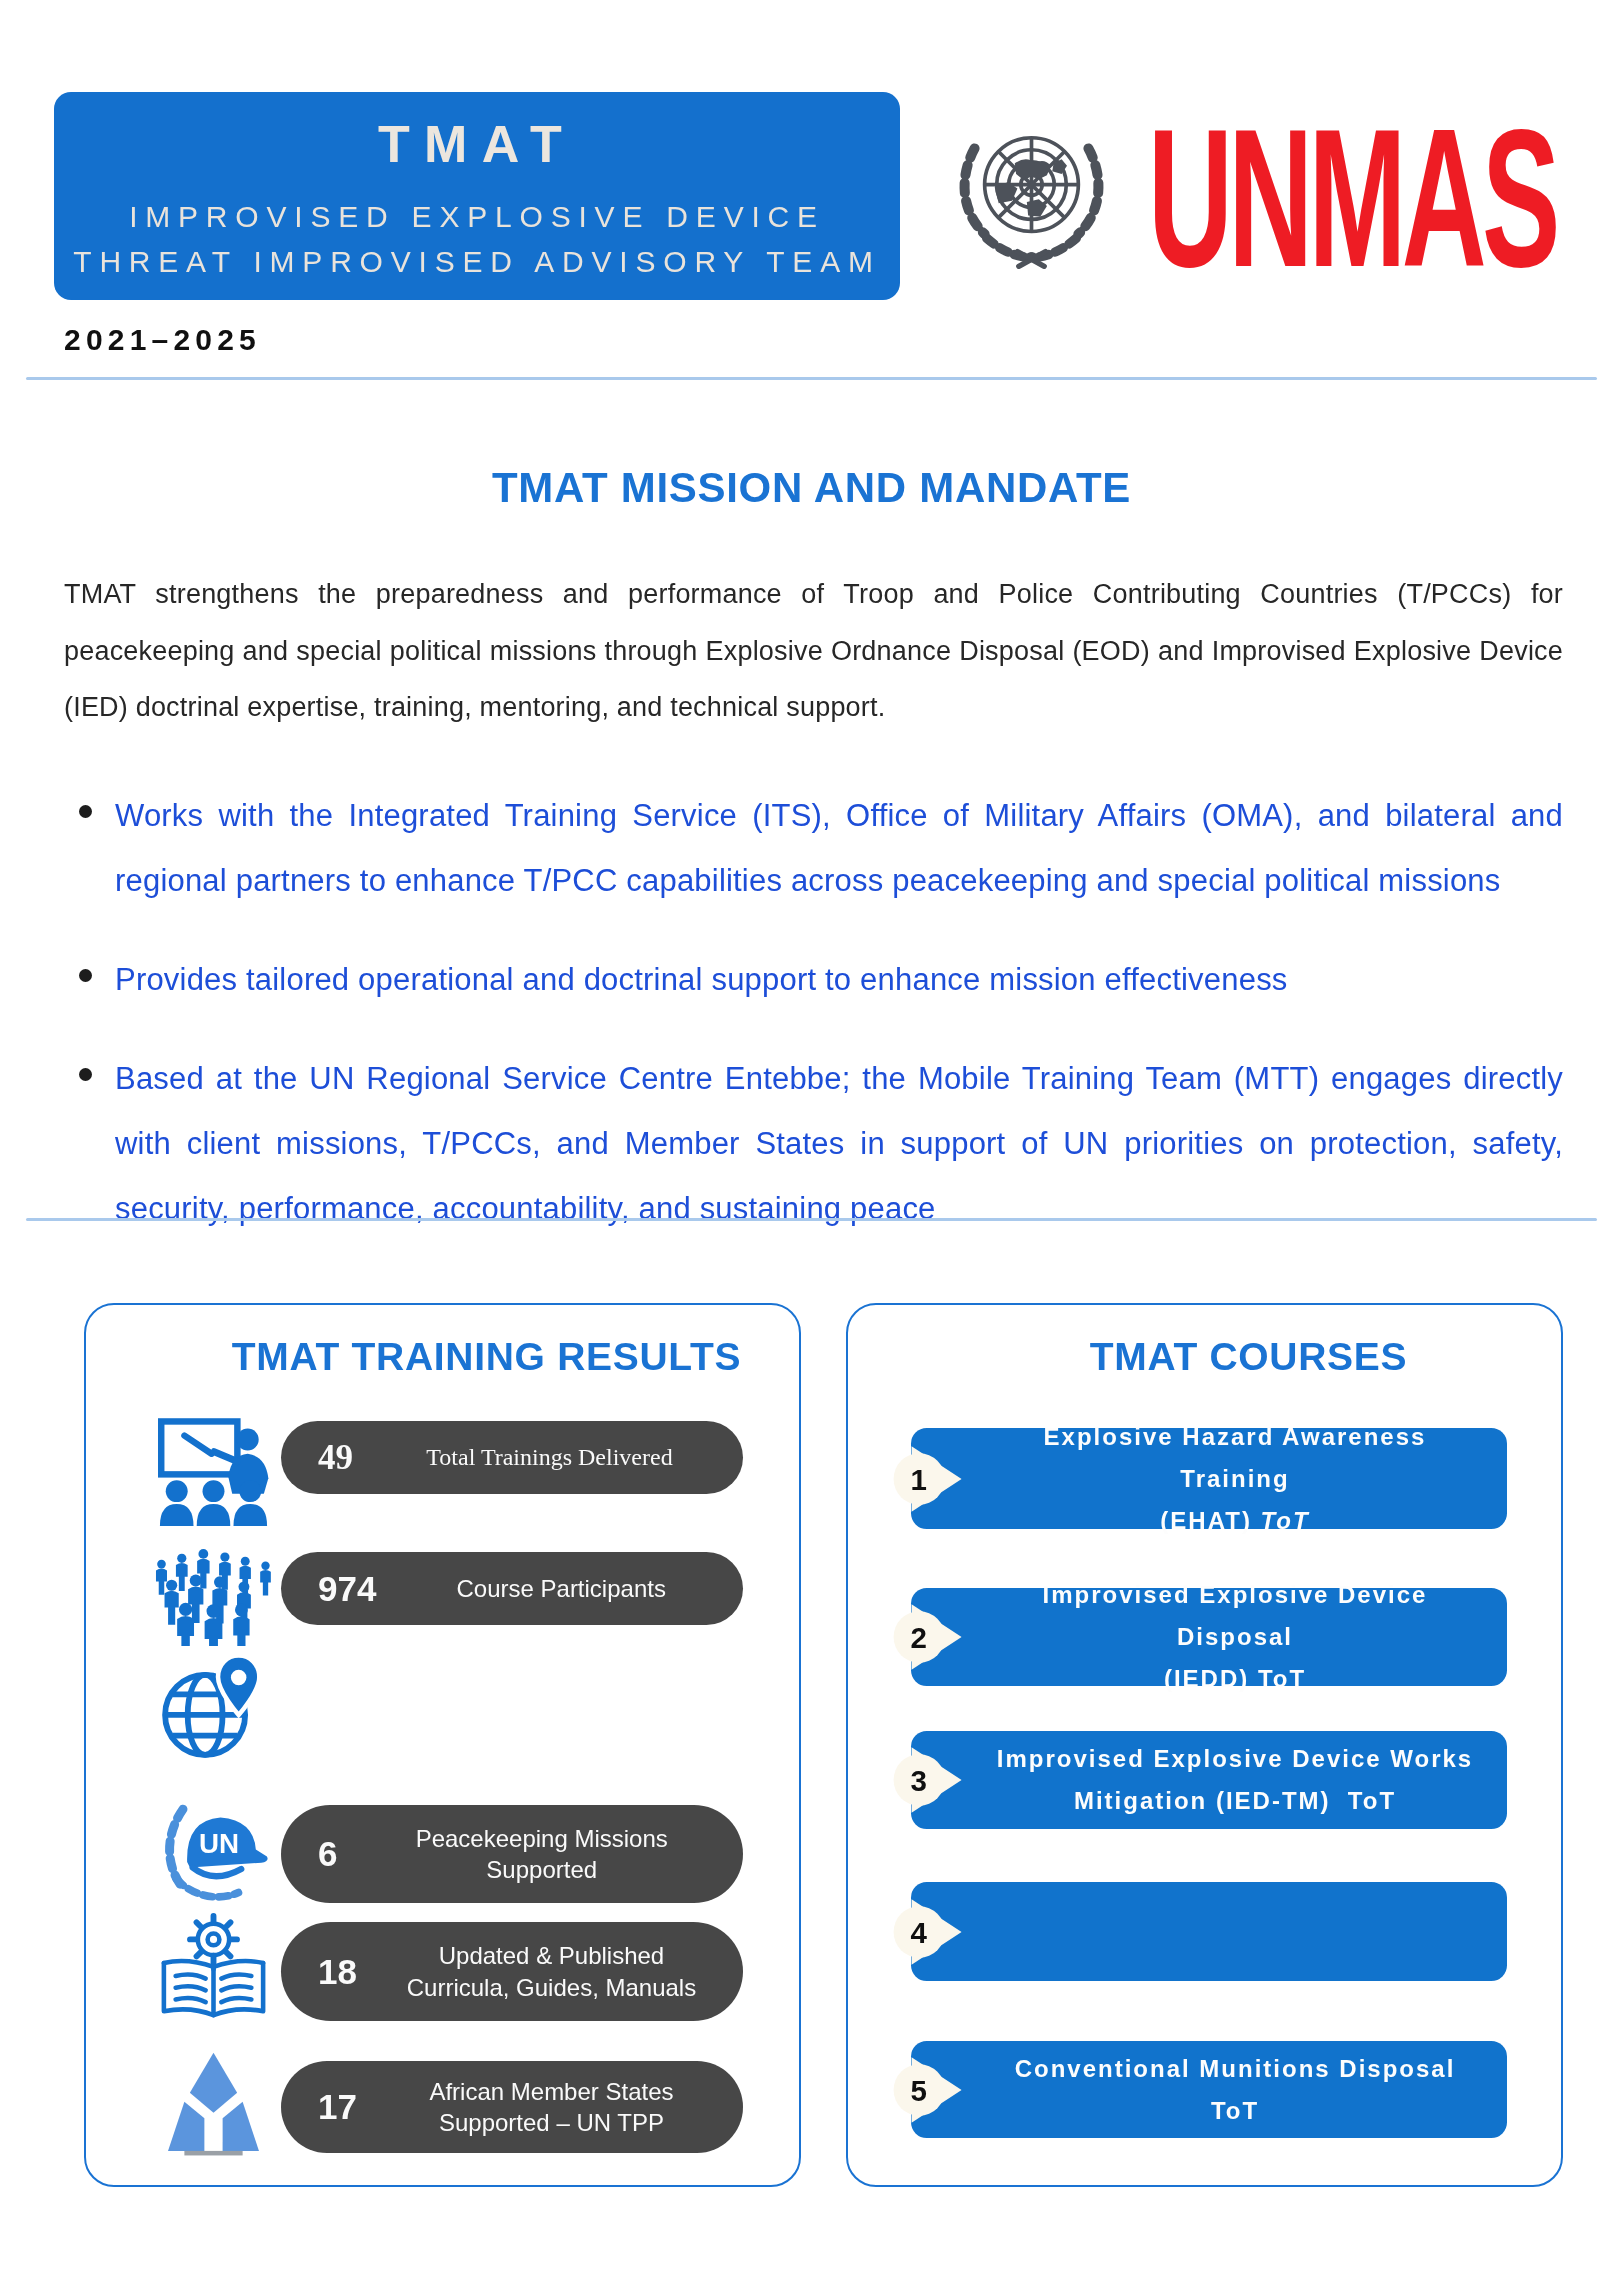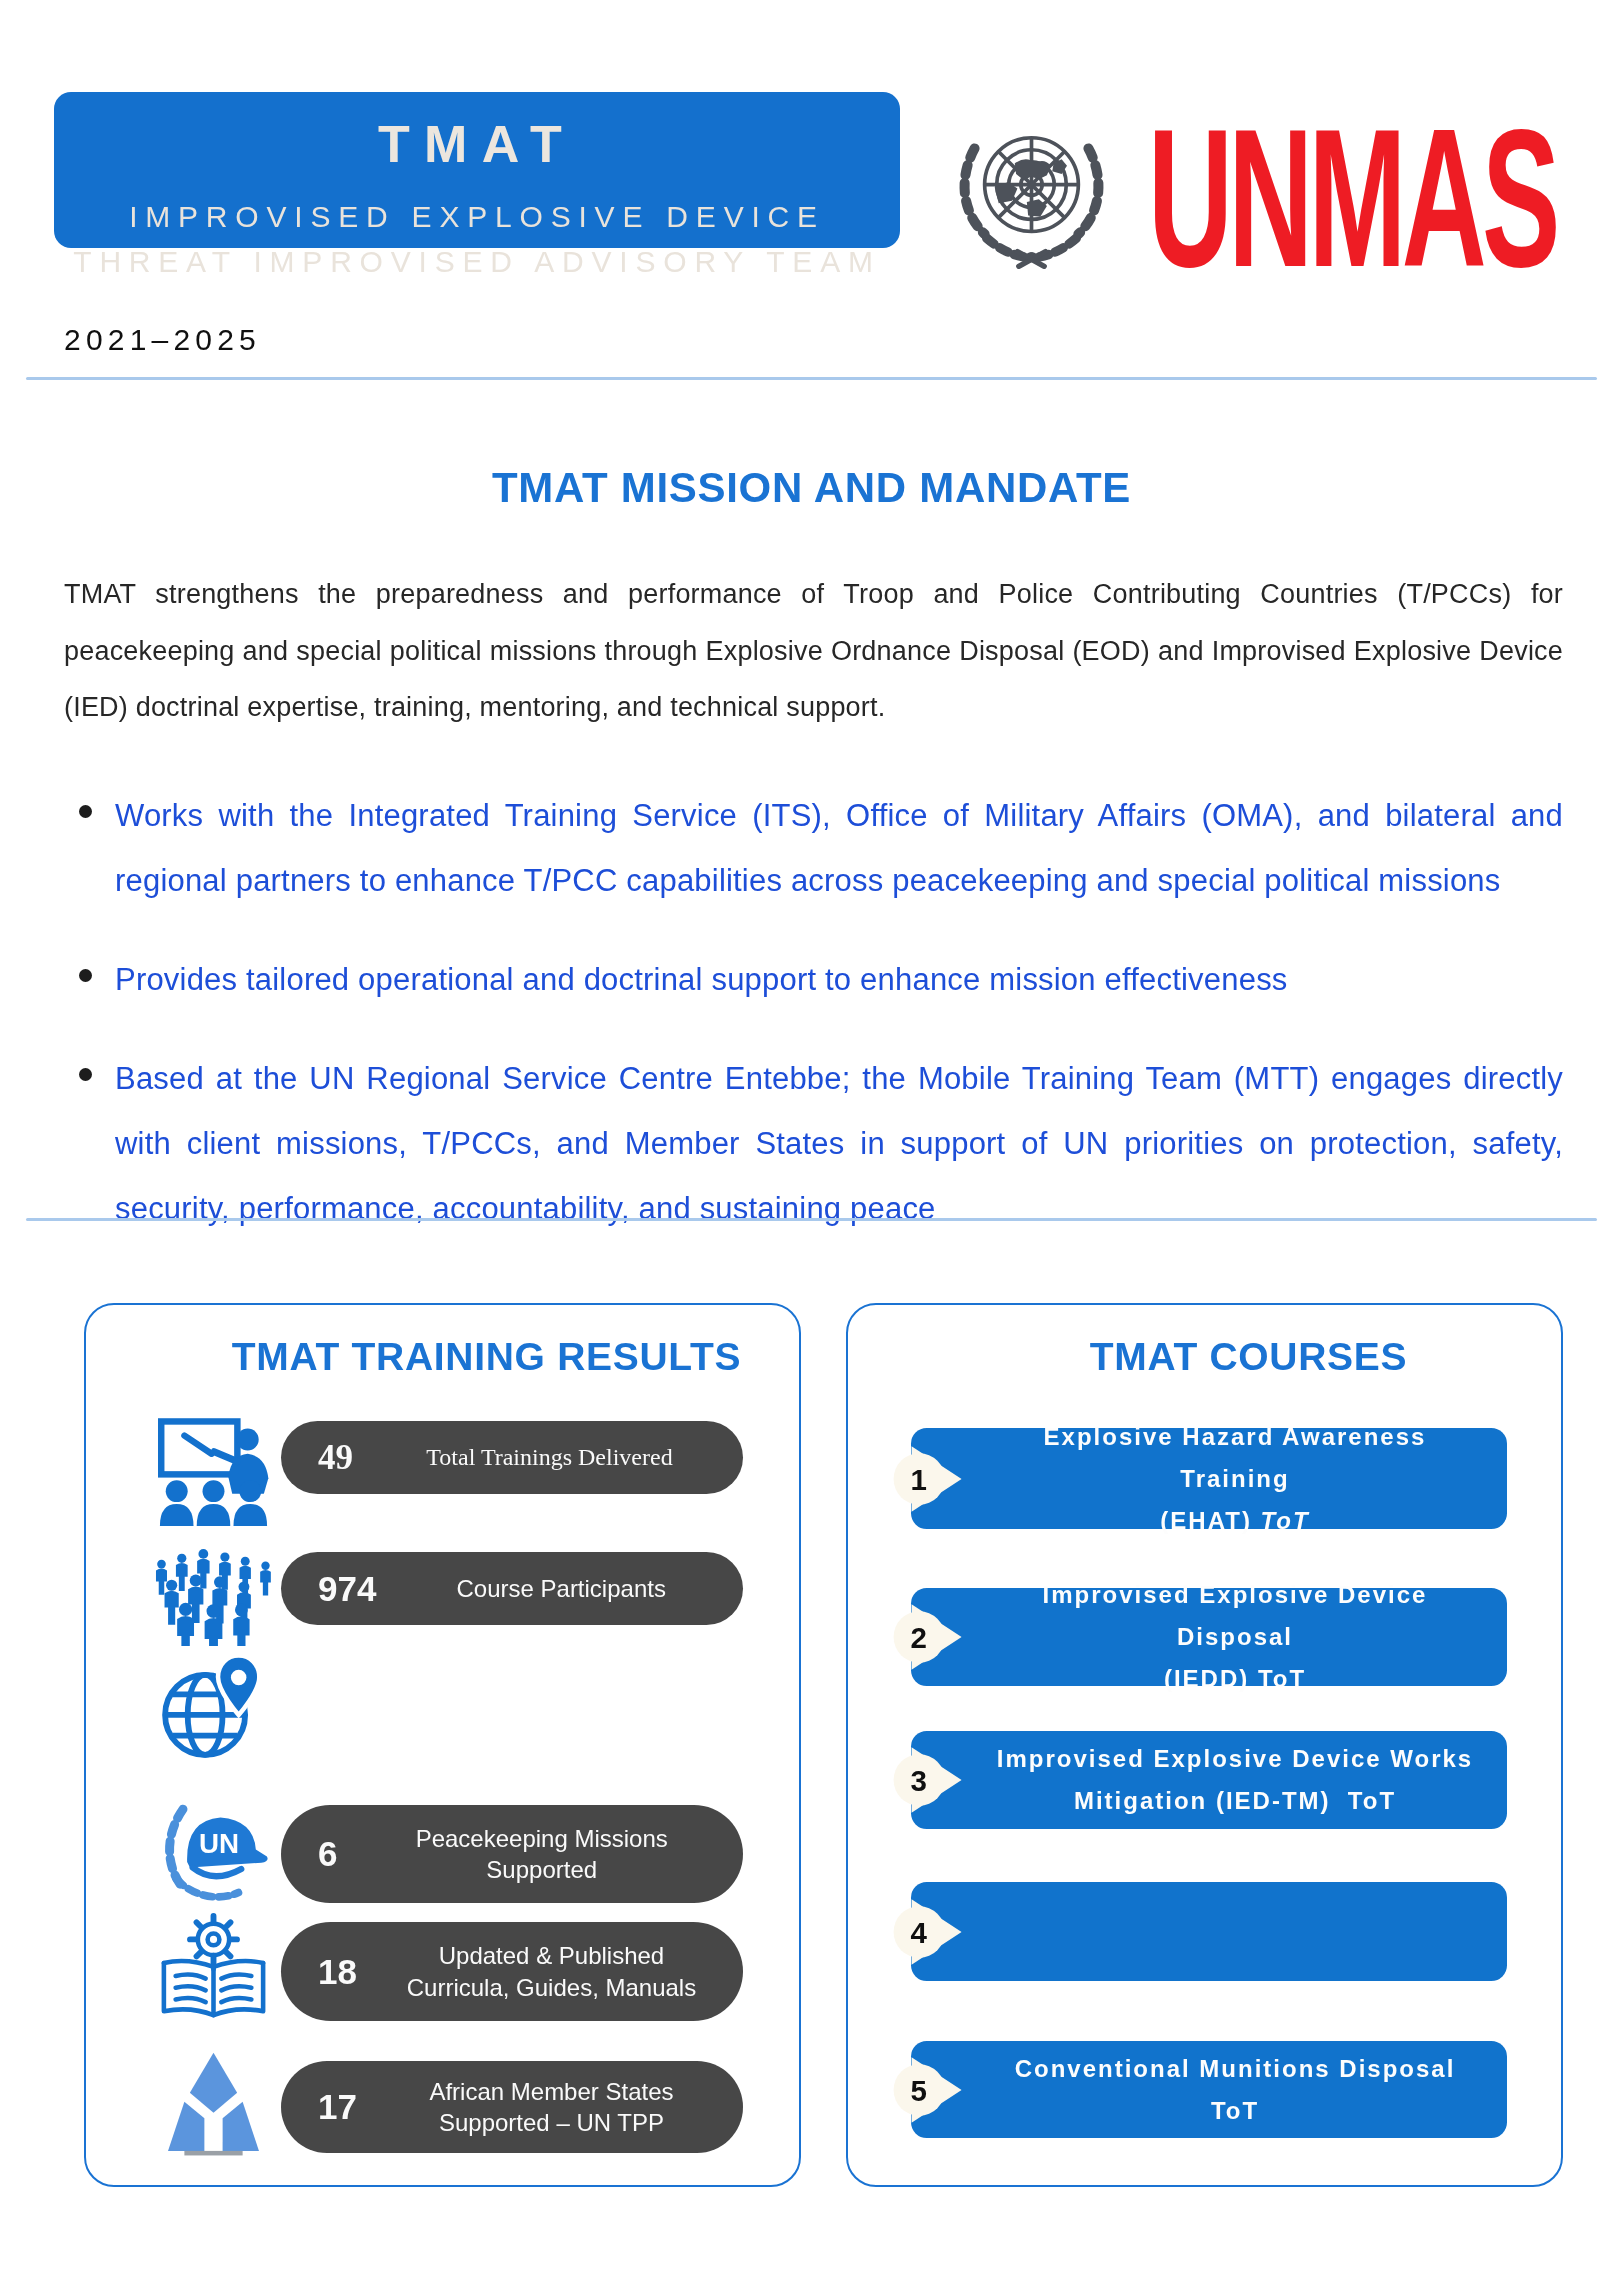--- a/index.html
+++ b/index.html
@@ -2,32 +2,32 @@
 <html style="font-size:10.5px"><head>
 <meta charset="utf-8">
 <style>
   html,body{margin:0;padding:0;background:#ffffff;}
   .page{
     position:relative;width:1623px;height:2295px;background:#ffffff;overflow:hidden;
     font-family:"Liberation Sans",sans-serif;color:#262626;
   }
   
   .header-box{
-    position:absolute;left:54px;top:92px;width:846px;height:156px;
+    position:absolute;left:54px;top:92px;width:846px;height:208px;
     background:#1470cd;border-radius:17px;text-align:center;color:#ece6de;
   }
   .header-box .t1{display:block;margin-top:22px;font-size:52px;font-weight:700;letter-spacing:14.4px;}
   .header-box .t2{display:block;margin-top:19.6px;font-size:30px;font-weight:400;letter-spacing:7.8px;line-height:1.5;color:#e9e3db;}
   .un-emblem{position:absolute;left:947px;top:123px;width:169px;height:154px;}
   .unmas-wordmark{
     position:absolute;left:1148px;top:115px;width:458px;height:175px;
     font-size:196px;font-weight:900;color:#ee1c24;line-height:167px;
     transform:scaleX(0.60);transform-origin:left center;letter-spacing:-7.8px;white-space:nowrap;
   }
-  .years{position:absolute;left:64px;top:323px;font-size:30px;font-weight:400;letter-spacing:5.2px;color:#101010;text-align:center;}
+  .years{position:absolute;left:64px;top:323px;font-size:30px;font-weight:700;letter-spacing:5.2px;color:#101010;text-align:center;}
   .divider{position:absolute;left:26px;width:1571px;height:3.3px;background:#a9c9ec;border-radius:2px;}
   .divider.d1{top:377px;}
   .divider.d2{top:1218px;}
 
   
   .mission-title{
     position:absolute;left:0;top:464px;width:1623px;text-align:center;
     font-size:42px;font-weight:700;letter-spacing:0.7px;color:#1a73d3;
   }
   .mission-paragraph{

